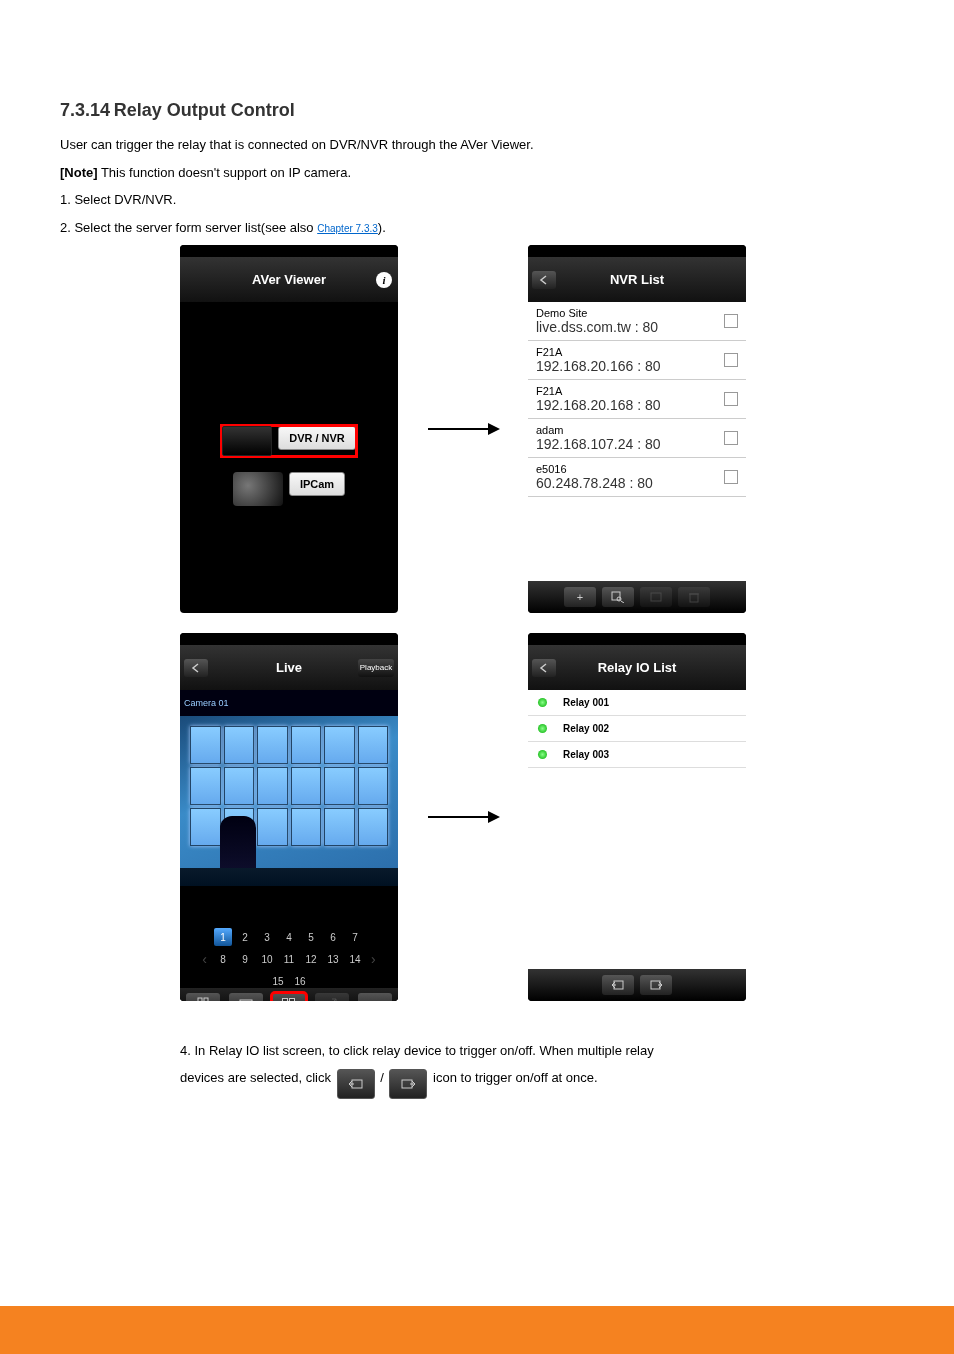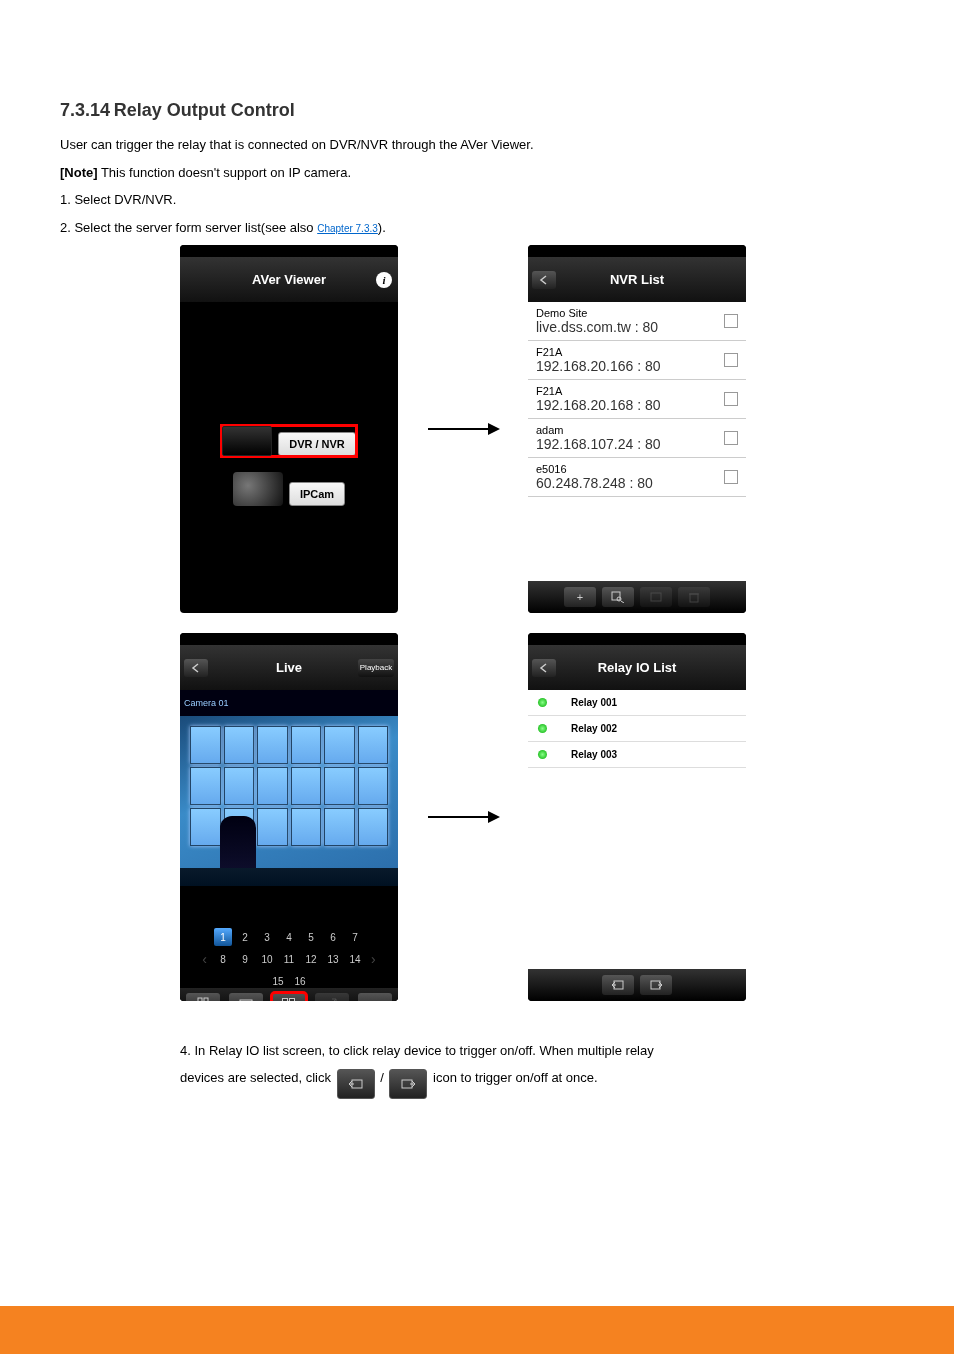--- a/index.html
+++ b/index.html
@@ -14,21 +14,21 @@
 .arrow{width:70px;height:2px;background:#000;position:relative;align-self:center}
 .arrow:after{content:"";position:absolute;right:-2px;top:-5px;border-left:12px solid #000;border-top:6px solid transparent;border-bottom:6px solid transparent}
 .phone{width:218px;height:368px;background:#000;border-radius:4px;overflow:hidden;position:relative;font-size:11px;color:#fff}
 .statusbar{height:12px;background:#000;font-size:7px;padding:1px 4px;color:#ccc;display:flex;justify-content:space-between}
 .titlebar{height:45px;background:linear-gradient(#333,#111);display:flex;align-items:center;justify-content:center;position:relative}
 .titlebar .title-text{font-weight:bold;font-size:13px;color:#fff}
 .titlebar .back{position:absolute;left:4px;width:24px;height:18px;background:linear-gradient(#555,#222);border-radius:3px;display:flex;align-items:center;justify-content:center}
 .titlebar .right-btn{position:absolute;right:4px;width:36px;height:18px;background:linear-gradient(#444,#111);border-radius:3px;display:flex;align-items:center;justify-content:center;font-size:8px}
 .titlebar .info-icon{position:absolute;right:6px;width:16px;height:16px;border-radius:50%;background:#fff;color:#000;font-weight:bold;display:flex;align-items:center;justify-content:center;font-size:11px;font-style:italic;font-family:Georgia,serif}
 .aver-body{display:flex;flex-direction:column;align-items:center;justify-content:center;height:calc(100% - 40px);gap:16px}
-.device-btn{display:flex;align-items:flex-end;gap:6px}
+.device-btn{display:flex;align-items:flex-start;gap:6px}
 .device-img{width:50px;height:30px;background:linear-gradient(#333,#000);border:1px solid #222;border-radius:2px;position:relative}
 .ipcam-img{width:50px;height:34px;background:radial-gradient(circle at 30% 40%,#777,#111);border-radius:4px}
 .device-label{background:linear-gradient(#f8f8f8,#ddd);color:#000;font-weight:bold;padding:5px 10px;border-radius:3px;font-size:11px;border:1px solid #888}
 .red-box{outline:3px solid #ff0000;outline-offset:-1px}
 .nvr-body{background:#fff;color:#000;height:calc(100% - 72px);overflow:hidden}
 .nvr-item{display:flex;justify-content:space-between;align-items:center;padding:5px 8px;border-bottom:1px solid #ccc;background:#fff}
 .nvr-item .nm{font-weight:normal;font-size:11px}
 .nvr-item .addr{font-size:14px;color:#333}
 .chk{width:14px;height:14px;border:1px solid #999;background:#fff}
 .bottombar{position:absolute;bottom:0;left:0;right:0;height:32px;background:linear-gradient(#333,#000);display:flex;align-items:center;justify-content:center;gap:6px}
@@ -42,21 +42,21 @@
 .video-area .monitors div{background:linear-gradient(#8cf,#6ae);border:1px solid #246;box-shadow:0 0 4px #acf}
 .video-area .figure{position:absolute;left:40px;bottom:0;width:36px;height:70px;background:linear-gradient(#001,#113);border-radius:12px 12px 0 0}
 .video-area .console{position:absolute;bottom:0;left:0;right:0;height:36px;background:linear-gradient(#123,#012);clip-path:polygon(0 50%,100% 50%,100% 100%,0 100%)}
 .ch-grid{display:flex;flex-wrap:wrap;padding:8px 16px;gap:0;justify-content:center;align-items:center;height:70px;position:relative}
 .ch-arrow{color:#444;font-size:14px;padding:0 2px}
 .ch{width:18px;height:18px;display:flex;align-items:center;justify-content:center;color:#ccc;font-size:10px;margin:2px}
 .ch.active{background:linear-gradient(#5af,#159);color:#fff;border-radius:2px}
 .live-toolbar{height:30px;background:linear-gradient(#222,#000);display:flex;align-items:center;justify-content:space-around;padding:0 4px;gap:4px}
 .tb-btn{width:34px;height:20px;background:linear-gradient(#555,#222);border-radius:3px;display:flex;align-items:center;justify-content:center;color:#ccc;font-size:10px}
 .relay-body{background:#fff;color:#000;height:calc(100% - 72px)}
-.relay-item{display:flex;align-items:center;gap:24px;padding:7px 10px;border-bottom:1px solid #ddd;font-size:10px;font-weight:bold}
+.relay-item{display:flex;align-items:center;gap:16px;padding:7px 10px;border-bottom:1px solid #ddd;font-size:10px;font-weight:bold}
 .dot{width:9px;height:9px;border-radius:50%;background:radial-gradient(#8f8,#0a0)}
 .footer-bar{position:absolute;bottom:0;left:0;right:0;height:48px;background:#f58220}
 .icon-io{display:flex;gap:1px}
 .icon-io span{width:6px;height:10px;border:1px solid #ccc;background:#333}
 svg{display:block}
 .step3{margin-bottom:6px}
 .step4{margin-top:40px}
 </style>
 </head>
 <body>

